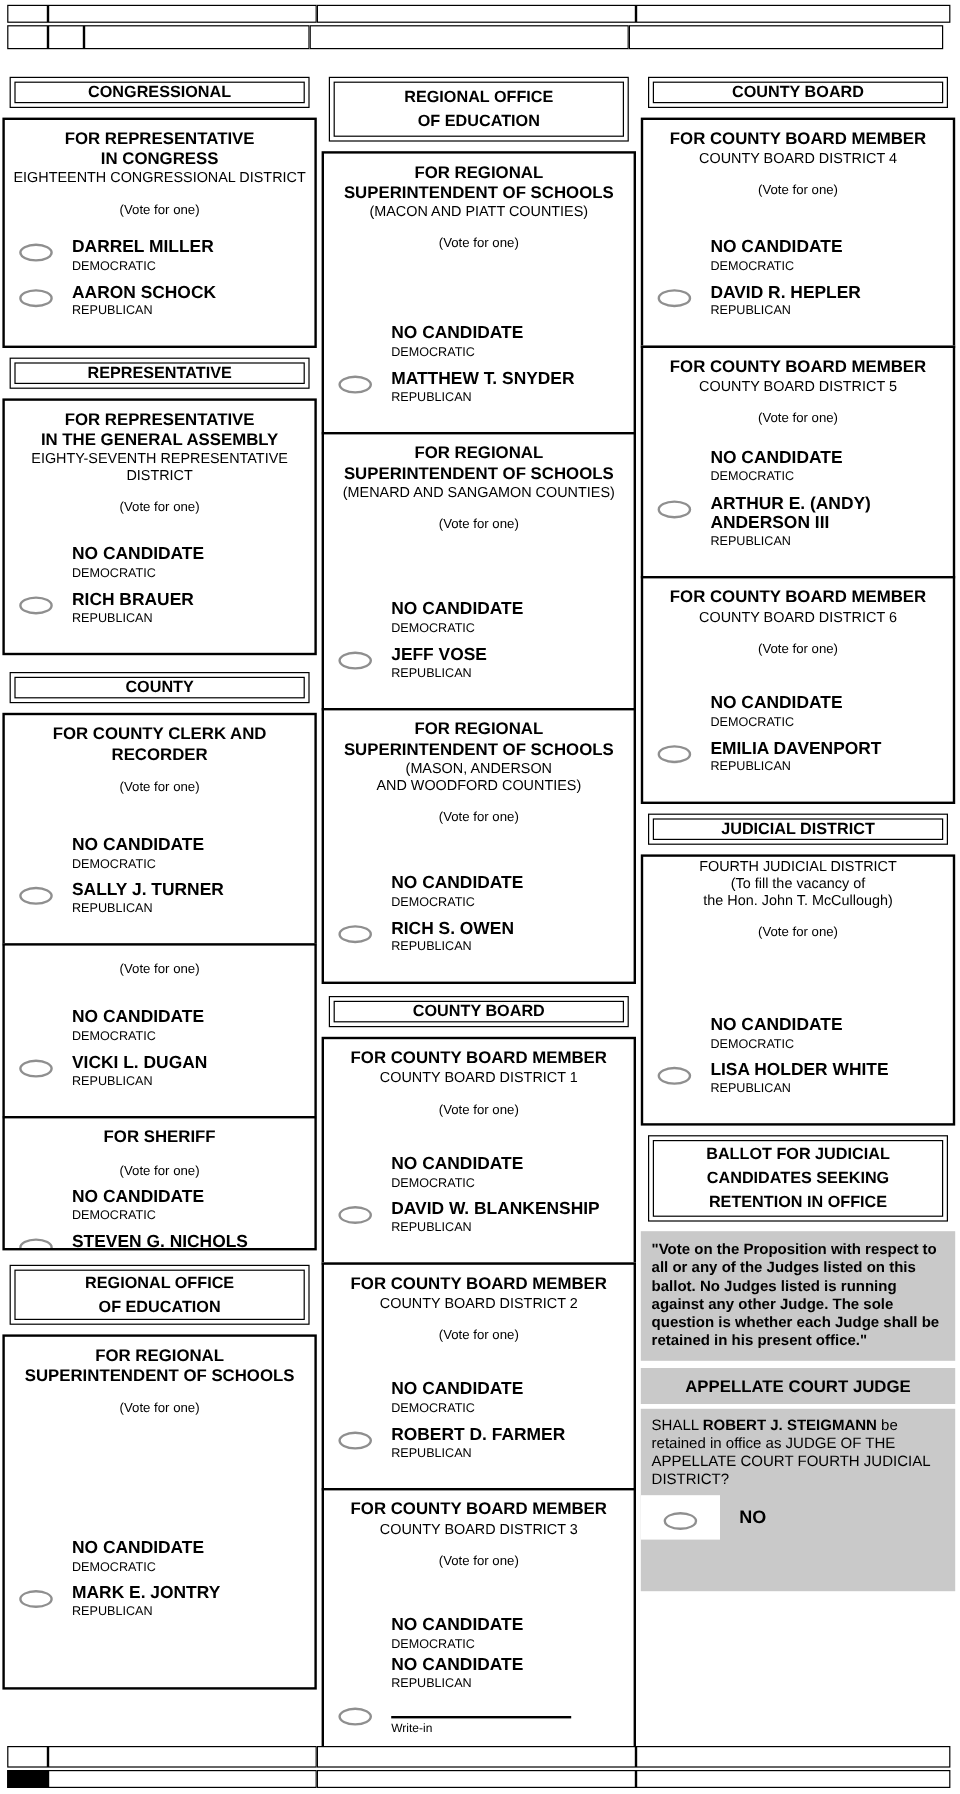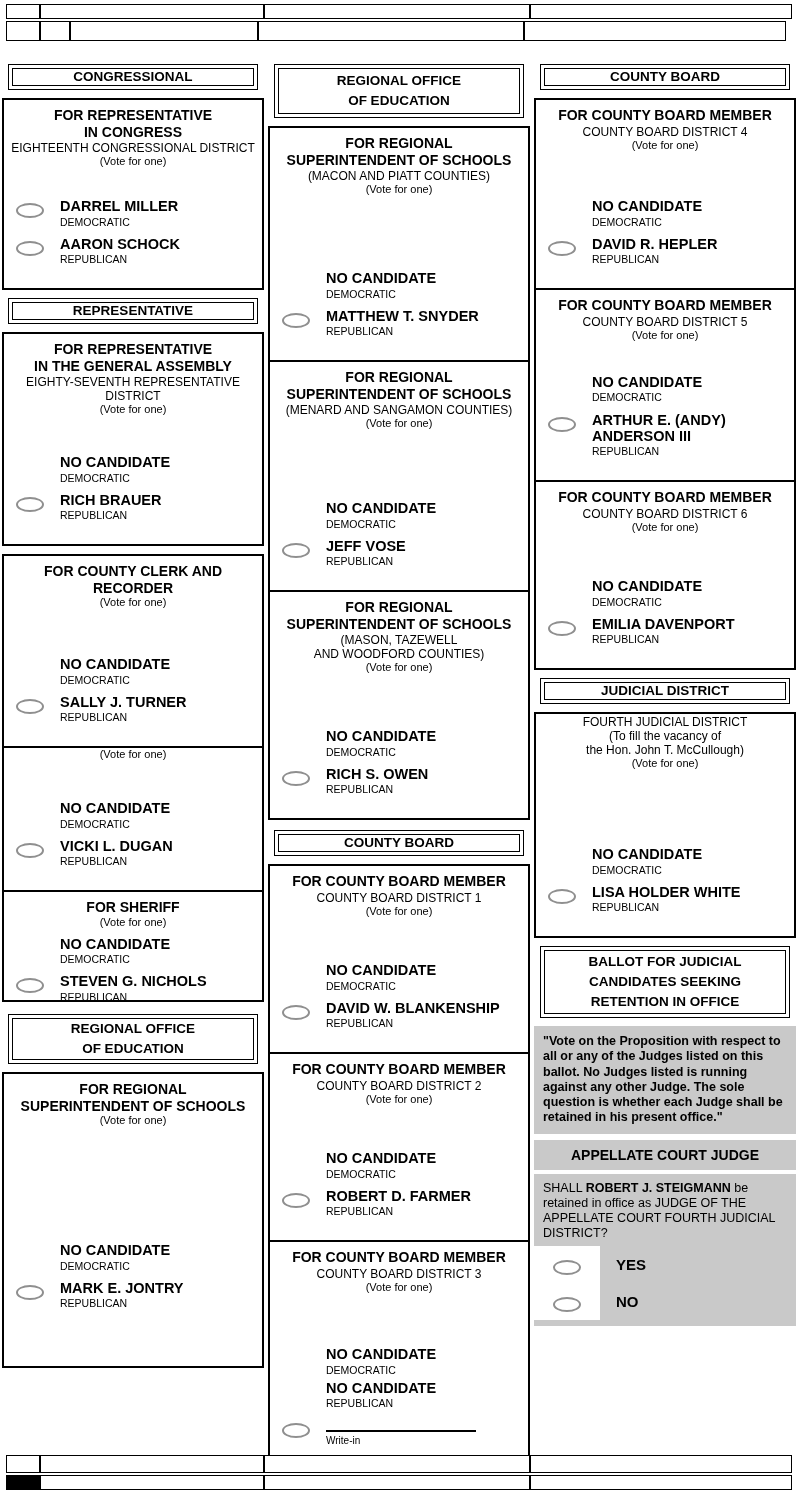--- a/index.html
+++ b/index.html
@@ -23,21 +23,21 @@
     display:flex; flex-direction:column; justify-content:center;
     text-align:center; font-weight:bold; font-size:13.5px; line-height:1.5;
   }
   
   .contest {
     border:2px solid #000; box-sizing:border-box; overflow:hidden;
     display:flex; flex-direction:column; padding-bottom:22px; background:#fff;
   }
   .t { font-weight:bold; font-size:14px; text-align:center; line-height:1.18; padding-top:7px; }
   .s { font-size:12px; text-align:center; line-height:1.18; padding-top:1px; }
-  .v { font-size:11px; text-align:center; margin-top:0; }
+  .v { font-size:11px; text-align:center; margin-top:14px; }
   .sp { flex:1; }
   .cand { display:flex; align-items:flex-start; padding:8px 6px 0 12px; }
   .oval {
     width:24px; height:11px; border:2px solid var(--oval,#8f8f8f); border-radius:50%;
     margin-top:5px; flex:none; background:#fff; display:inline-block;
   }
   .oval.hid { visibility:hidden; }
   .ci { margin-left:16px; min-width:0; }
   .nm { display:block; font-weight:bold; font-size:14.5px; line-height:1.12; }
   .pt { display:block; font-size:10.5px; line-height:1.2; margin-top:1px; }
@@ -141,20 +141,25 @@
       </div>
       <div class="cand">
         <span class="oval"></span>
         <span class="ci">
           <span class="nm">RICH BRAUER</span>
           <span class="pt">REPUBLICAN</span>
         </span>
       </div>
     </section>
 
+    <div class="hdr" style="height:26px; margin-top:14px">
+      <div class="in">
+          <div>COUNTY</div>
+        </div>
+    </div>
 
     <section class="contest" style="margin-top:8px;height:194px">
       <div class="t">
         <div>FOR COUNTY CLERK AND</div>
         <div>RECORDER</div>
       </div>
       <div class="v">(Vote for one)</div>
       <div class="sp"></div>
       <div class="cand">
         <span class="oval hid"></span>
@@ -304,21 +309,21 @@
         </span>
       </div>
     </section>
 
     <section class="contest" style="margin-top:-2px;height:230px">
       <div class="t">
         <div>FOR REGIONAL</div>
         <div>SUPERINTENDENT OF SCHOOLS</div>
       </div>
       <div class="s">
-        <div>(MASON, TAZEWELL</div>
+        <div>(MASON, ANDERSON</div>
         <div>AND WOODFORD COUNTIES)</div>
       </div>
       <div class="v">(Vote for one)</div>
       <div class="sp"></div>
       <div class="cand">
         <span class="oval hid"></span>
         <span class="ci">
           <span class="nm">NO CANDIDATE</span>
           <span class="pt">DEMOCRATIC</span>
         </span>
@@ -546,26 +551,20 @@
     <div class="note" style="margin-top:8px;height:108px">"Vote on the Proposition with respect to all or any of the Judges listed on this ballot.  No Judges listed is running against any other Judge.  The sole question is whether each Judge shall be retained in his present office."</div>
 
     <div class="bar" style="margin-top:6px;height:30px">APPELLATE COURT JUDGE</div>
 
     <section class="retain-q" style="margin-top:4px;height:152px">
       <div class="q-text"><span>SHALL </span><b>ROBERT J. STEIGMANN</b><span> be retained in office as JUDGE OF THE APPELLATE COURT FOURTH JUDICIAL DISTRICT?</span></div>
       <div class="yn-row">
         <span class="oval-cell">
             <span class="oval"></span>
           </span>
-        <span class="yn-label">YES</span>
-      </div>
-      <div class="yn-row">
-        <span class="oval-cell">
-            <span class="oval"></span>
-          </span>
         <span class="yn-label">NO</span>
       </div>
     </section>
   </div>
 
   <div class="bband">
     <div class="trow" style="height:18px">
       <span class="mark" style="width:34px"></span>
       <span class="mark" style="width:224px"></span>
       <span class="mark" style="width:266px"></span>

